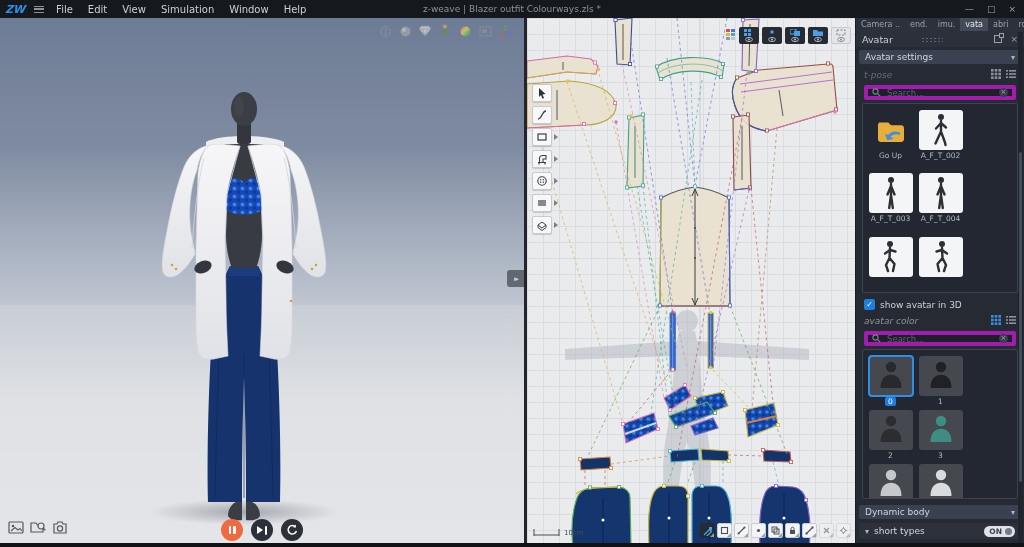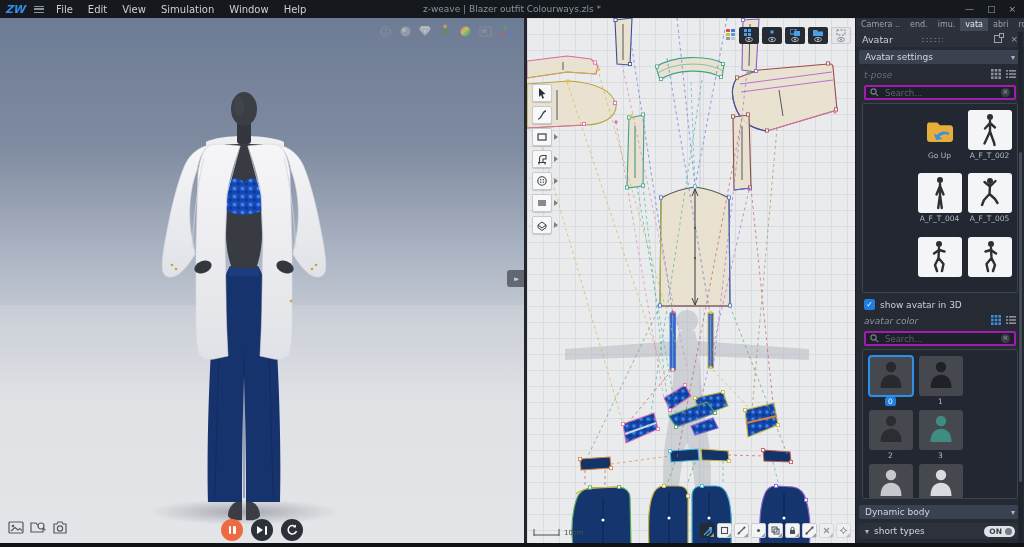--- a/index.html
+++ b/index.html
@@ -67,26 +67,26 @@
   .phead .sp{flex:1;}
   .flt{width:8px;height:8px;border:1px solid #9aa2ad;position:relative;margin-right:8px;}
   .flt::after{content:"";position:absolute;right:-3px;top:-3px;width:3px;height:3px;background:#2b303a;border:1px solid #9aa2ad;}
   .xclose{color:#9aa2ad;font-size:9px;}
   .secbar{height:14px;background:#3a4150;border-radius:2px;margin:3px 3px 0 3px;display:flex;align-items:center;padding:0 6px;color:#d2d6dd;}
   .secbar .sp,.rowlbl .sp{flex:1;}
   .chev{color:#aeb4be;font-size:8px;}
   .rowlbl{height:14px;display:flex;align-items:center;padding:0 8px;color:#676d78;margin-top:4px;font-style:italic;}
   .rowlbl.dim2{color:#8b93a0;}
   .viewicons{display:flex;gap:5px;align-items:center;}
-  .srchwrap{margin:3px 8px;height:15px;background:#1c2028;border:2px solid #a21caf;border-radius:2px;display:flex;align-items:center;padding:0 4px;gap:4px;}
+  .srchwrap{margin:3px 8px;height:15px;background:#1c2028;border:4px solid #a21caf;border-radius:2px;display:flex;align-items:center;padding:0 4px;gap:4px;}
   .srchwrap input{flex:1;background:transparent;border:none;outline:none;font-size:8.5px;color:#aab0ba;min-width:0;}
   .srchwrap input::placeholder{color:#5c6370;}
   .clr{width:9px;height:9px;border-radius:50%;background:#3a404b;color:#9aa2ad;font-size:7px;line-height:9px;text-align:center;flex:0 0 auto;}
   .gridbox{margin:2px 6px 0 6px;border:1px solid #3d4450;background:#232731;border-radius:2px;padding:6px 4px;display:flex;flex-wrap:wrap;gap:4px 3px;overflow:hidden;}
-  .gridbox.poses{height:190px;justify-content:flex-end;}
+  .gridbox.poses{height:190px;}
   .gridbox.colors{height:150px;}
   .pcell{width:47px;display:flex;flex-direction:column;align-items:center;}
   .pthumb{width:44px;height:40px;background:#f4f5f6;border-radius:3px;display:flex;align-items:center;justify-content:center;overflow:hidden;}
   .pthumb.goup{background:transparent;}
   .pthumb.csw{background:#45494f;}
   .pcell.sel .pthumb{outline:2px solid #2e8fe8;outline-offset:-1px;}
   .plabel{margin-top:1px;font-size:7.5px;color:#b4bac4;line-height:9px;white-space:nowrap;}
   .pcell.sel .plabel{background:#1f7fe0;color:#fff;border-radius:2px;padding:0 3px;}
   .fig{width:36px;height:36px;}
   .cbrow{display:flex;align-items:center;gap:5px;margin:6px 8px 2px 8px;color:#ccd1d8;}
@@ -809,29 +809,29 @@
               </svg>
             </div>
           <div class="plabel">A_F_T_002</div>
         </div>
         <div class="pcell">
           <div class="pthumb">
               <svg class="fig" style="color:#2c2f34" viewBox="0 0 30 36">
                 <use href="#fig-stand"></use>
               </svg>
             </div>
-          <div class="plabel">A_F_T_004</div>
+          <div class="plabel">A_F_T_003</div>
         </div>
         <div class="pcell">
           <div class="pthumb">
               <svg class="fig" style="color:#2c2f34" viewBox="0 0 30 36">
-                <use href="#fig-jump"></use>
-              </svg>
-            </div>
-          <div class="plabel">A_F_T_005</div>
+                <use href="#fig-stand"></use>
+              </svg>
+            </div>
+          <div class="plabel">A_F_T_004</div>
         </div>
         <div class="pcell">
           <div class="pthumb">
               <svg class="fig" style="color:#2c2f34" viewBox="0 0 30 36">
                 <use href="#fig-bend"></use>
               </svg>
             </div>
 
         </div>
         <div class="pcell">

